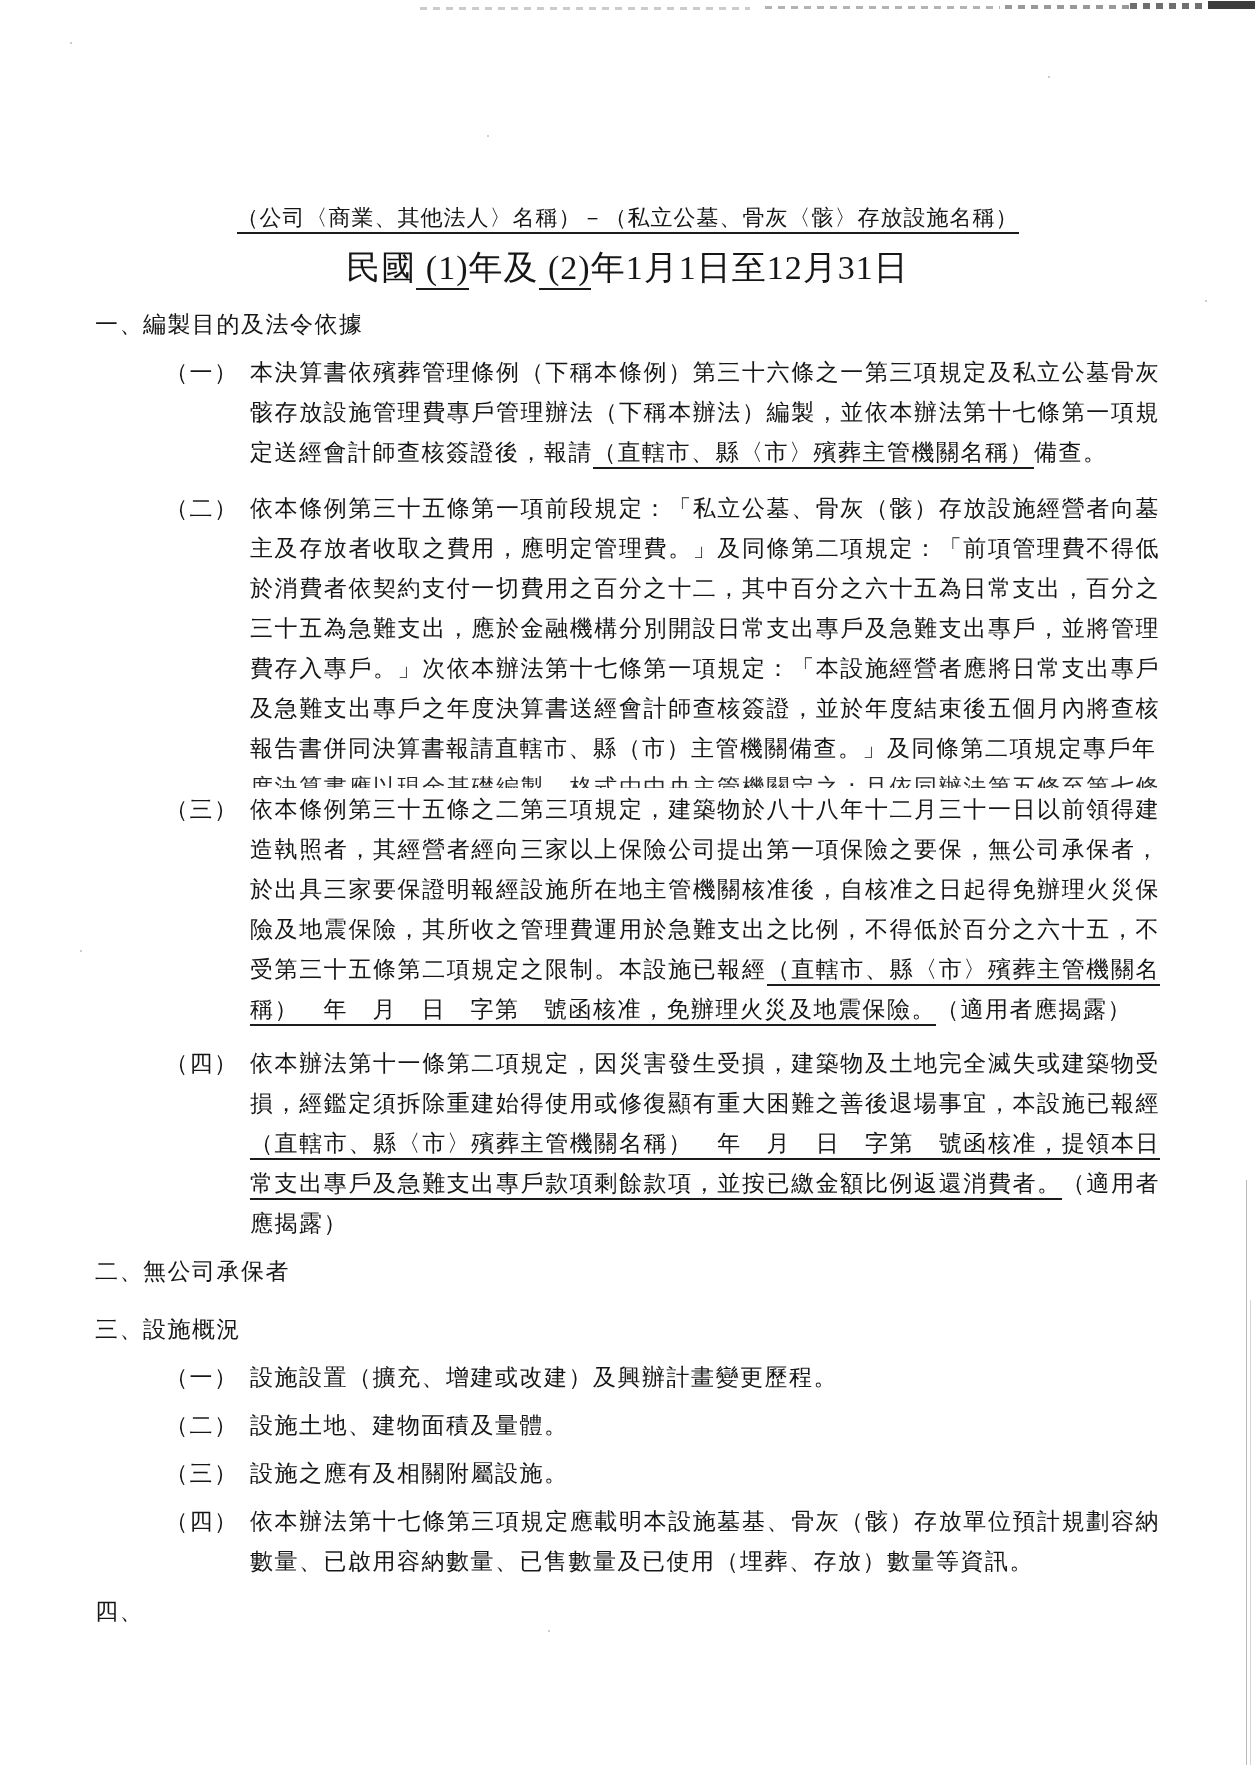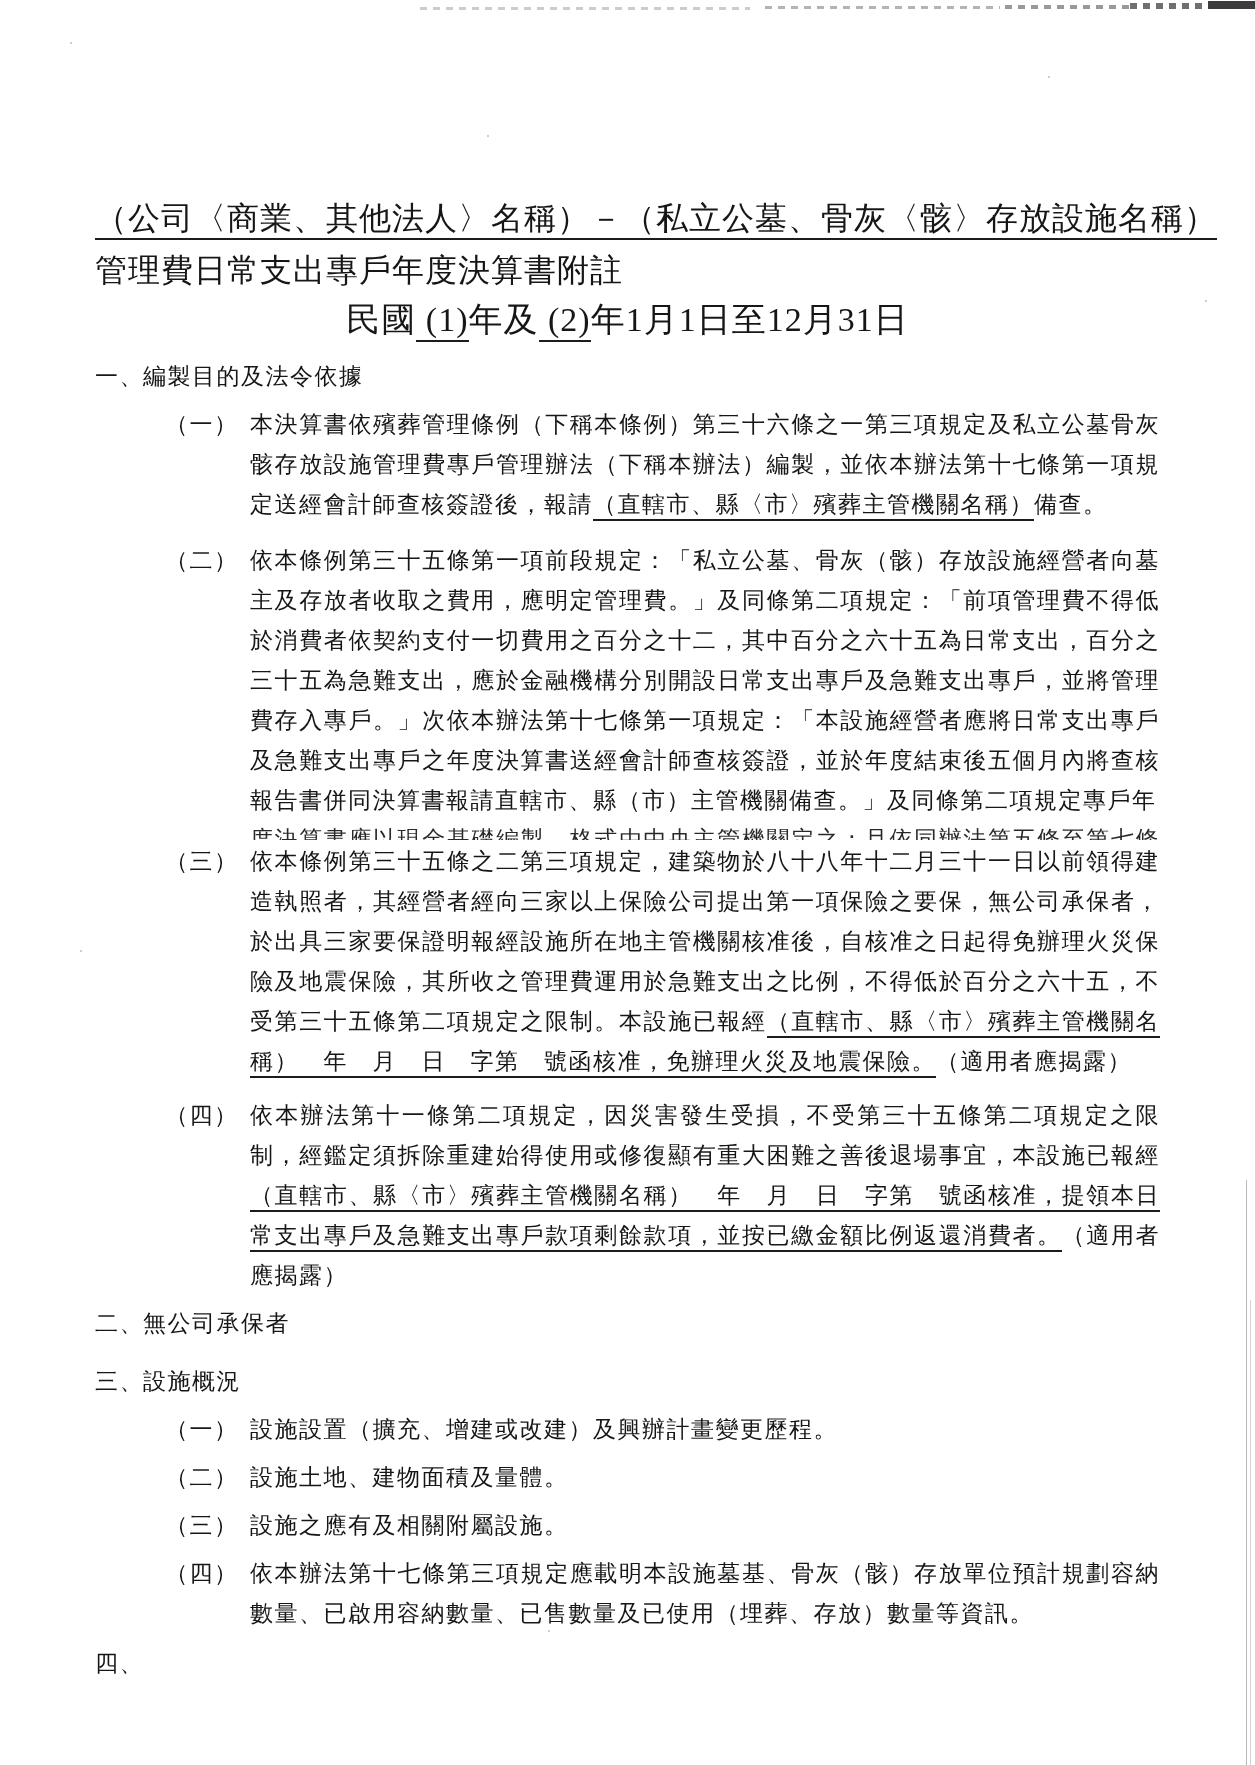--- a/index.html
+++ b/index.html
@@ -9,22 +9,22 @@
     height:1765px;
     background:#fff;
     overflow:hidden;
     color:#161616;
     font-family:"Liberation Serif","DejaVu Serif",serif;
   }
   .content{padding:192px 95px 0 95px;}
 
   
   .title-line{
-    text-align:left;
-    font-size:32px;
+    text-align:center;
+    font-size:22px;
     line-height:52px;
     letter-spacing:1px;
     white-space:nowrap;
   }
   .date-line{
     text-align:center;
     font-size:34px;
     line-height:48px;
     letter-spacing:1px;
   }
@@ -102,21 +102,20 @@
   <div class="speck" style="left:70px;top:42px;"></div>
   <div class="speck" style="left:1048px;top:76px;"></div>
   <div class="speck" style="left:487px;top:135px;"></div>
   <div class="speck" style="left:1205px;top:300px;"></div>
   <div class="speck" style="left:80px;top:950px;"></div>
   <div class="speck" style="left:548px;top:1630px;"></div>
 
   <div class="content">
 
     <div class="title-line"><span class="ul">（公司〈商業、其他法人〉名稱）－（私立公墓、骨灰〈骸〉存放設施名稱）</span></div>
-    <div class="title-line">管理費日常支出專戶年度決算書附註</div>
     <div class="date-line"><span>民國</span><span class="ul"> (1)</span><span>年及</span><span class="ul"> (2)</span><span>年1月1日至12月31日</span></div>
 
     <div class="sec">
       <div class="sec-head">
         <span class="sec-num">一、</span>
         <span class="sec-title">編製目的及法令依據</span>
       </div>
       <div class="item">
         <span class="item-label">（一）</span>
         <div class="item-body"><span>本決算書依殯葬管理條例（下稱本條例）第三十六條之一第三項規定及私立公墓骨灰骸存放設施管理費專戶管理辦法（下稱本辦法）編製，並依本辦法第十七條第一項規定送經會計師查核簽證後，報請</span><span class="ul">（直轄市、縣〈市〉殯葬主管機關名稱）</span><span>備查。</span></div>
@@ -127,21 +126,21 @@
           <div><span>依本條例第三十五條第一項前段規定：「私立公墓、骨灰（骸）存放設施經營者向墓主及存放者收取之費用，應明定管理費。」及同條第二項規定：「前項管理費不得低於消費者依契約支付一切費用之百分之十二，其中百分之六十五為日常支出，百分之三十五為急難支出，應於金融機構分別開設日常支出專戶及急難支出專戶，並將管理費存入專戶。」次依本辦法第十七條第一項規定：「本設施經營者應將日常支出專戶及急難支出專戶之年度決算書送經會計師查核簽證，並於年度結束後五個月內將查核報告書併同決算書報請直轄市、縣（市）主管機關備查。」及同條第二項規定專戶年</span></div>
           <div class="clip-line">度決算書應以現金基礎編製，格式由中央主管機關定之；且依同辦法第五條至第七條規定辦理。</div>
         </div>
       </div>
       <div class="item" style="margin-top:2px;">
         <span class="item-label">（三）</span>
         <div class="item-body"><span>依本條例第三十五條之二第三項規定，建築物於八十八年十二月三十一日以前領得建造執照者，其經營者經向三家以上保險公司提出第一項保險之要保，無公司承保者，於出具三家要保證明報經設施所在地主管機關核准後，自核准之日起得免辦理火災保險及地震保險，其所收之管理費運用於急難支出之比例，不得低於百分之六十五，不受第三十五條第二項規定之限制。本設施已報經</span><span class="ul">（直轄市、縣〈市〉殯葬主管機關名稱）　年　月　日　字第　號函核准，免辦理火災及地震保險。</span><span>（適用者應揭露）</span></div>
       </div>
       <div class="item" style="margin-top:14px;">
         <span class="item-label">（四）</span>
-        <div class="item-body"><span>依本辦法第十一條第二項規定，因災害發生受損，不受第三十五條第二項規定之限制，經鑑定須拆除重建始得使用或修復顯有重大困難之善後退場事宜，本設施已報經</span><span class="ul">（直轄市、縣〈市〉殯葬主管機關名稱）　年　月　日　字第　號函核准，提領本日常支出專戶及急難支出專戶款項剩餘款項，並按已繳金額比例返還消費者。</span><span>（適用者應揭露）</span></div>
+        <div class="item-body"><span>依本辦法第十一條第二項規定，因災害發生受損，建築物及土地完全滅失或建築物受損，經鑑定須拆除重建始得使用或修復顯有重大困難之善後退場事宜，本設施已報經</span><span class="ul">（直轄市、縣〈市〉殯葬主管機關名稱）　年　月　日　字第　號函核准，提領本日常支出專戶及急難支出專戶款項剩餘款項，並按已繳金額比例返還消費者。</span><span>（適用者應揭露）</span></div>
       </div>
     </div>
 
     <div class="sec" style="margin-top:8px;">
       <div class="sec-head">
         <span class="sec-num">二、</span>
         <span class="sec-title">無公司承保者</span>
       </div>
     </div>
 

